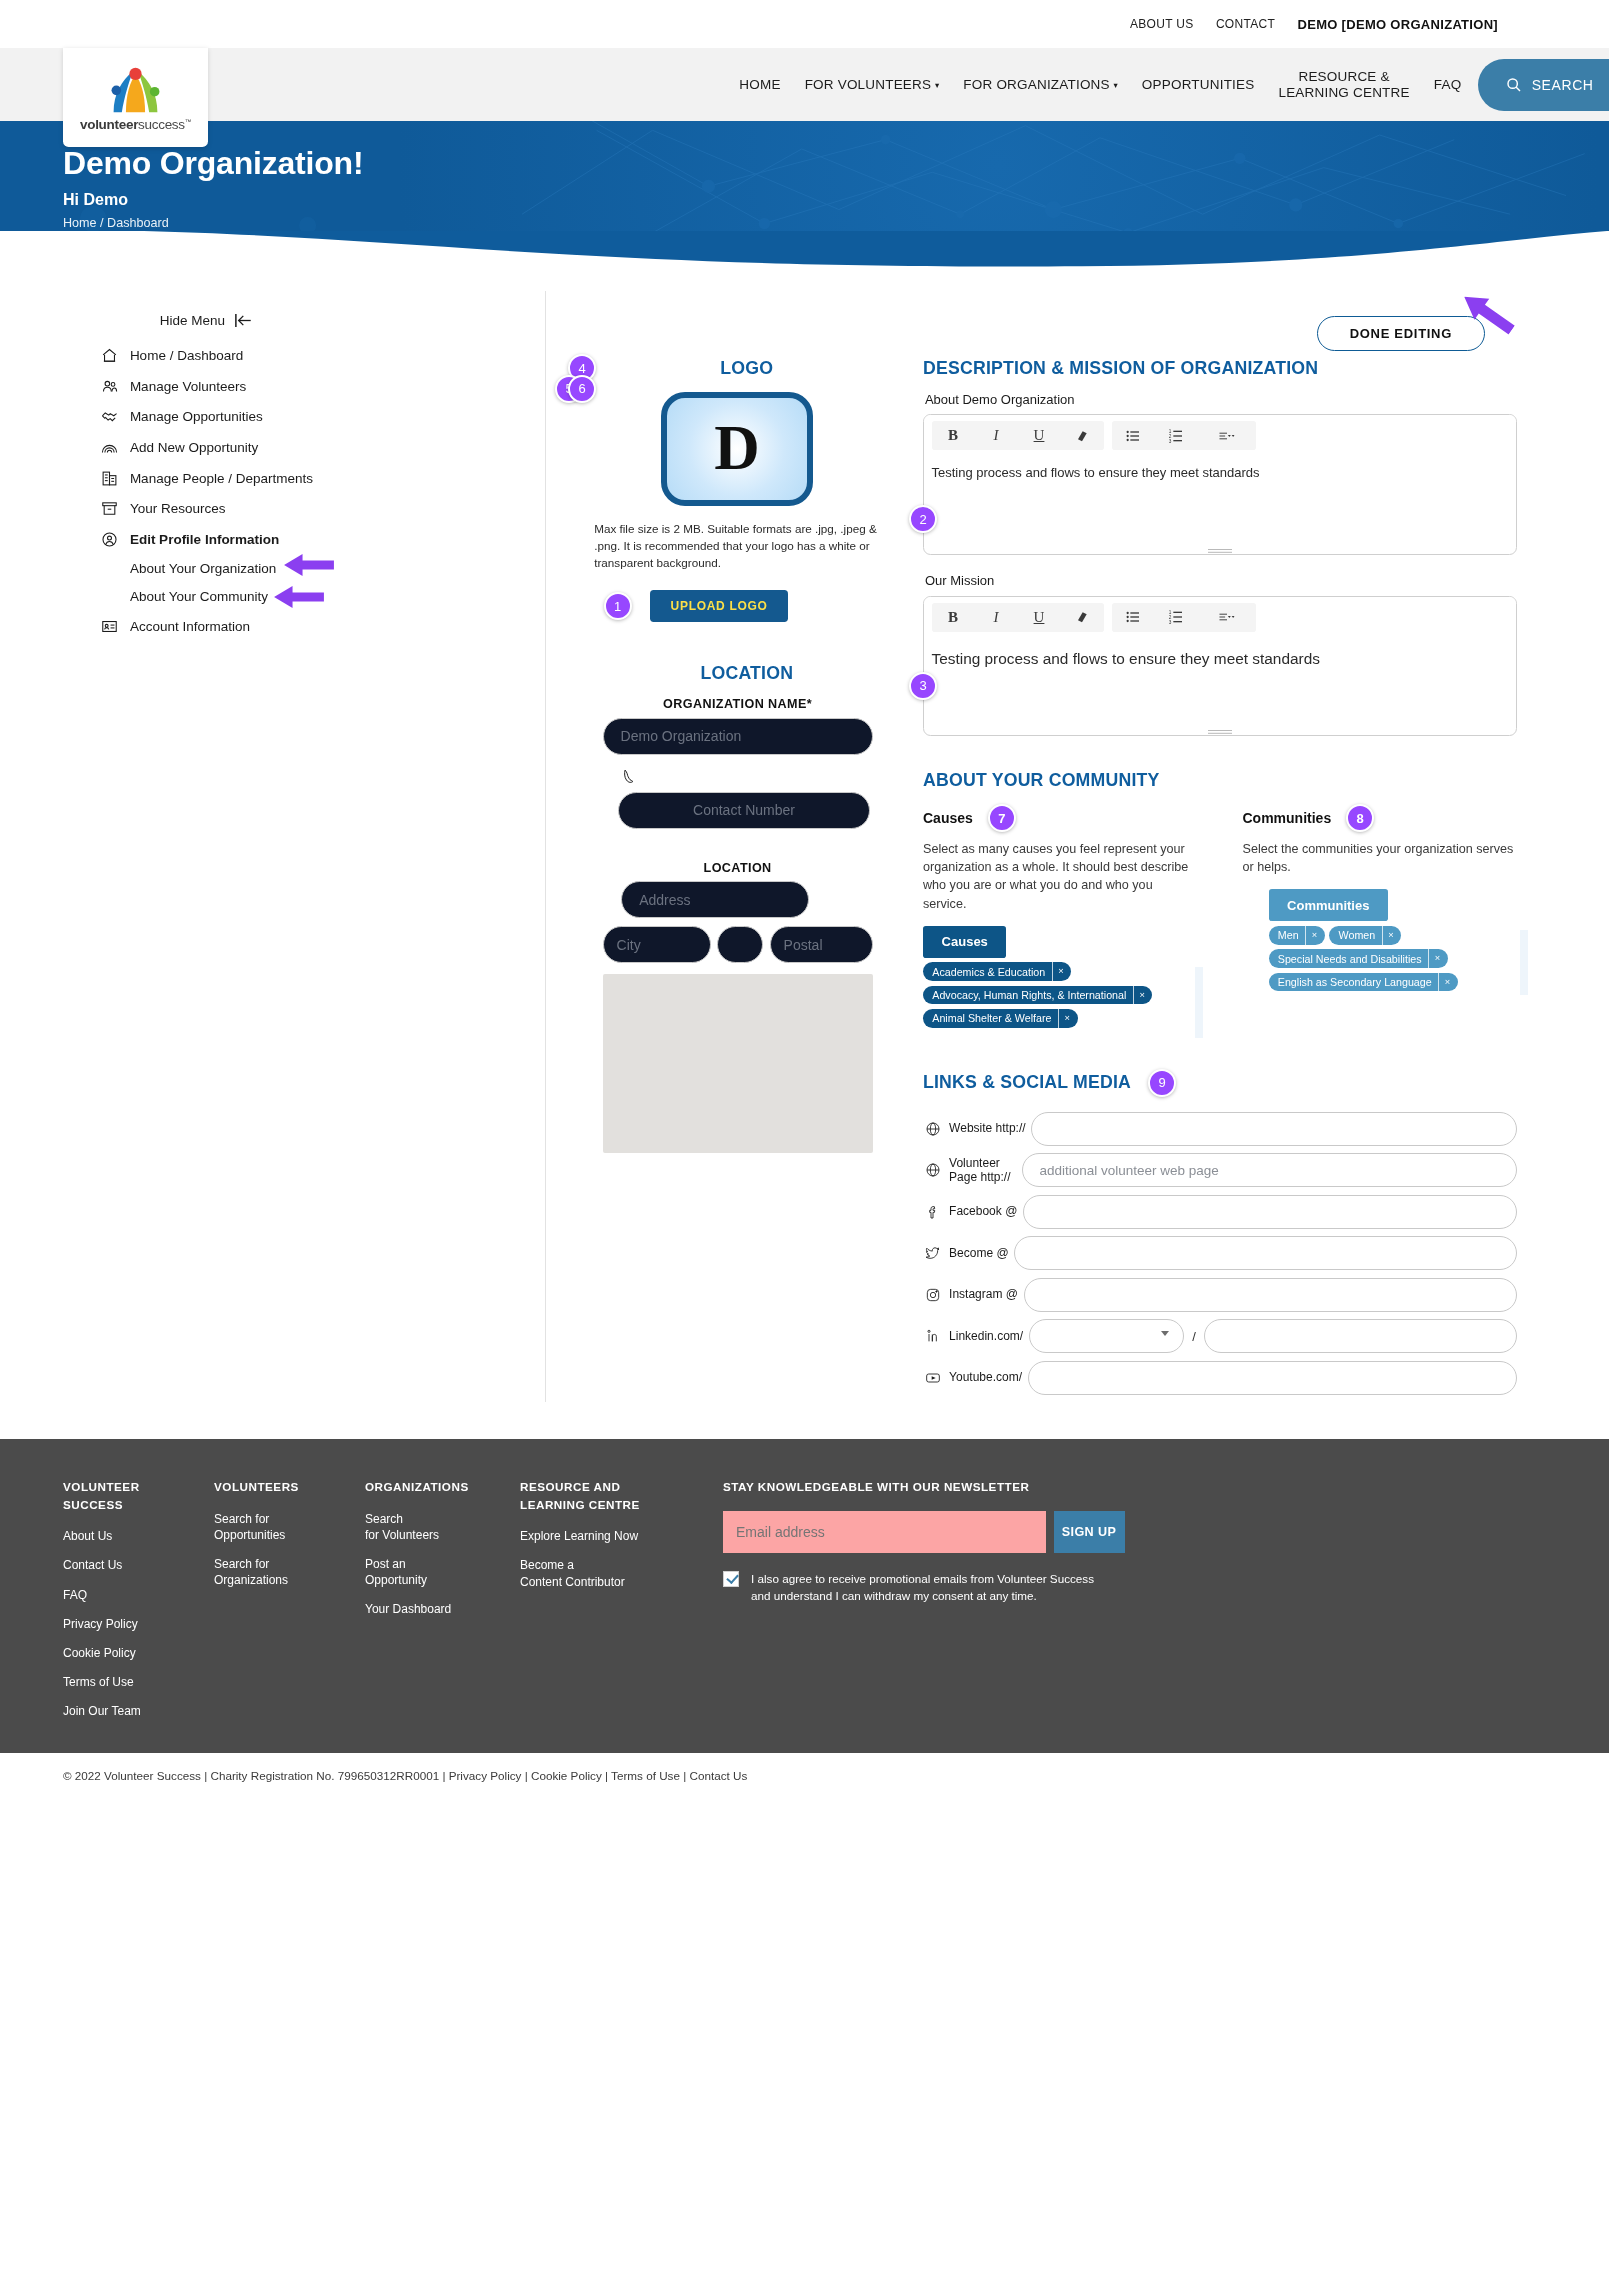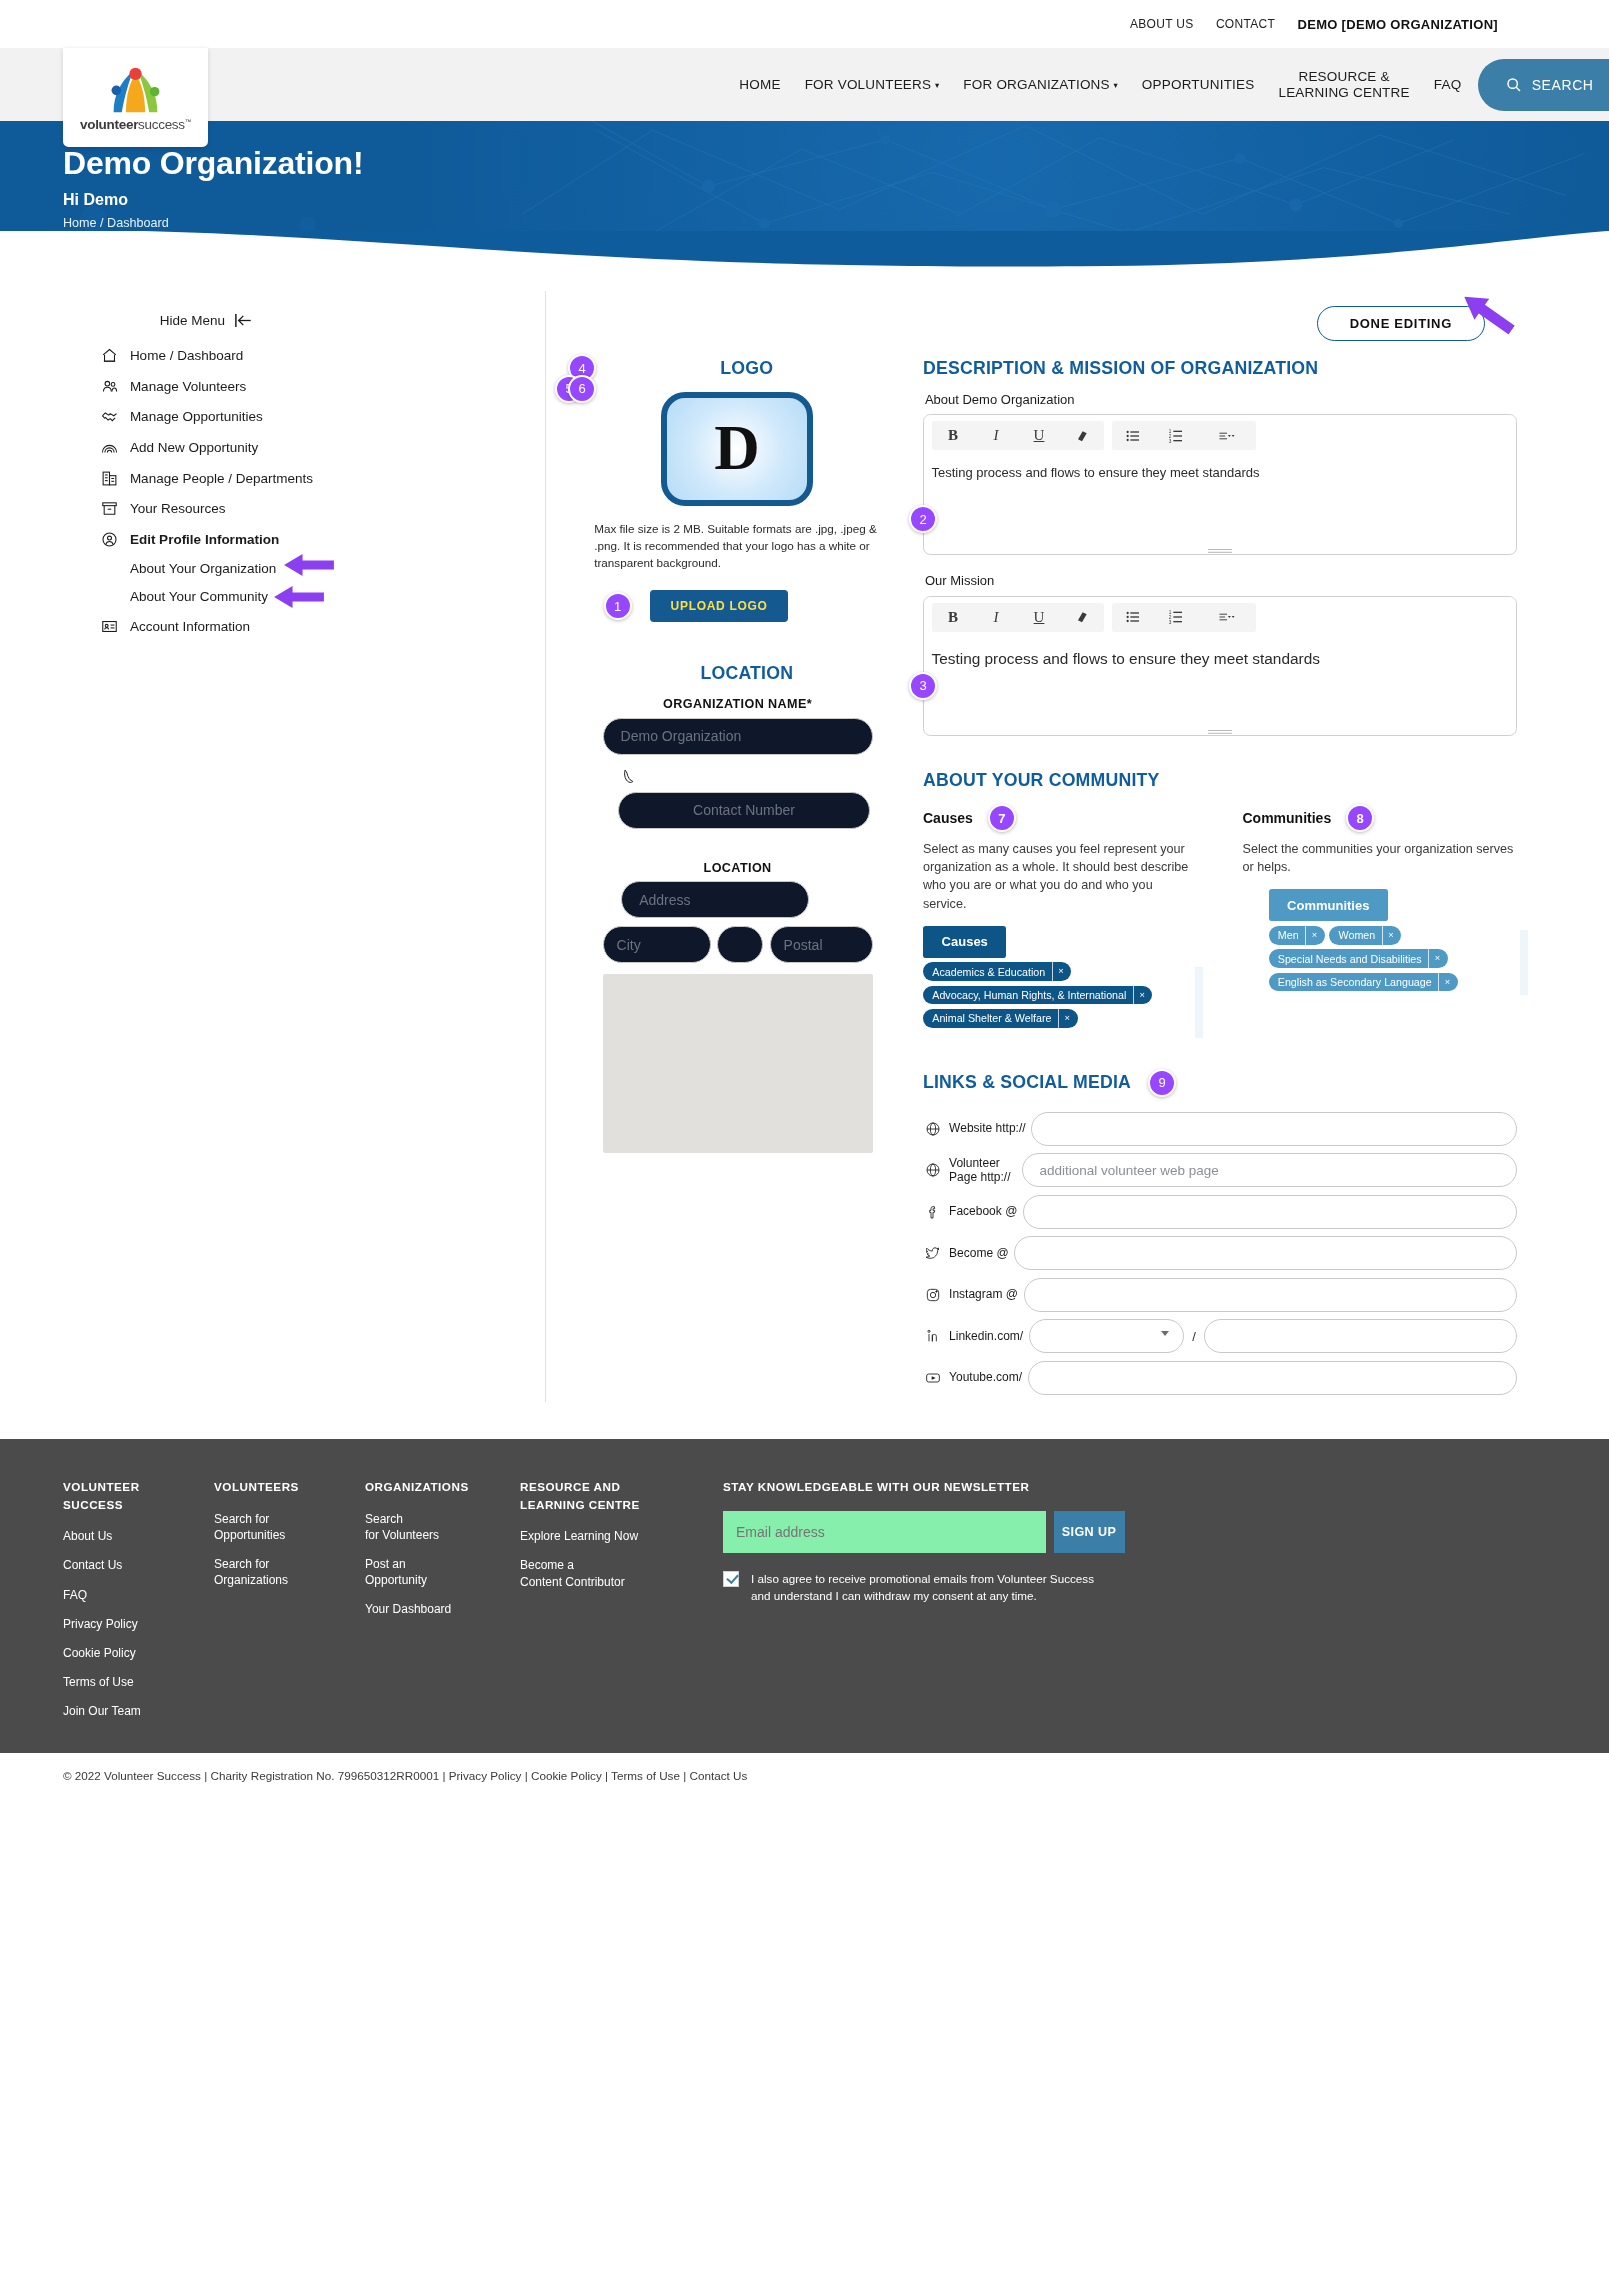--- a/index.html
+++ b/index.html
@@ -92,21 +92,21 @@
   .submenu-item {
     font-size:13.5px; color:#1b1b1b; padding:6.5px 0 6.5px 29px;
     cursor:pointer; position:relative;
   }
 
   
   .parrow { position:absolute; width:50px; height:24px; }
   .parrow svg { width:100%; height:100%; fill:#8b3ff0; }
 
   
-  .done-row { display:flex; justify-content:flex-end; position:relative; height:45px; }
+  .done-row { display:flex; justify-content:flex-end; position:relative; height:45px;align-items:flex-end; }
   .done-btn {
     background:#fff; border:1.9px solid #0e5b95; color:#111;
     border-radius:20.5px; height:35px; padding:0 32px;
     font-size:13px; font-weight:700; letter-spacing:0.7px; cursor:pointer;
     position:relative; top:2.8px; margin-right:32px;
   }
 
   .cols { display:flex; gap:32px; margin-top:9.3px; }
   .col-left { width:308px; flex:0 0 308px; position:relative; }
   .col-right { flex:1; position:relative; }
@@ -257,21 +257,21 @@
   .fhead {
     font-size:11.7px; font-weight:700; letter-spacing:0.5px;
     line-height:1.5; margin-bottom:15px; white-space:pre-line;
   }
   .flink {
     font-size:12px; color:#fff; text-decoration:none;
     display:block; margin-bottom:13px; line-height:1.35; white-space:pre-line;
   }
   .news-row { display:flex; gap:7.5px; margin-bottom:17px; }
   .news-input {
-    width:323px; height:42px; background:#86efac; border:none;
+    width:323px; height:42px; background:#fca5a5; border:none;
     padding:0 13px; font-size:14px; color:#555; outline:none;
     font-family:"Liberation Sans", sans-serif;
   }
   .signup {
     background:#3b7ea8; color:#fff; border:none; width:71px; height:42px;
     font-size:12.6px; font-weight:700; letter-spacing:0.4px; cursor:pointer;
   }
   .consent { display:flex; gap:12px; align-items:flex-start; max-width:377px; }
   .cbox {
     width:16px; height:16px; background:#fff; border:0.9px solid #d0d0d0;

